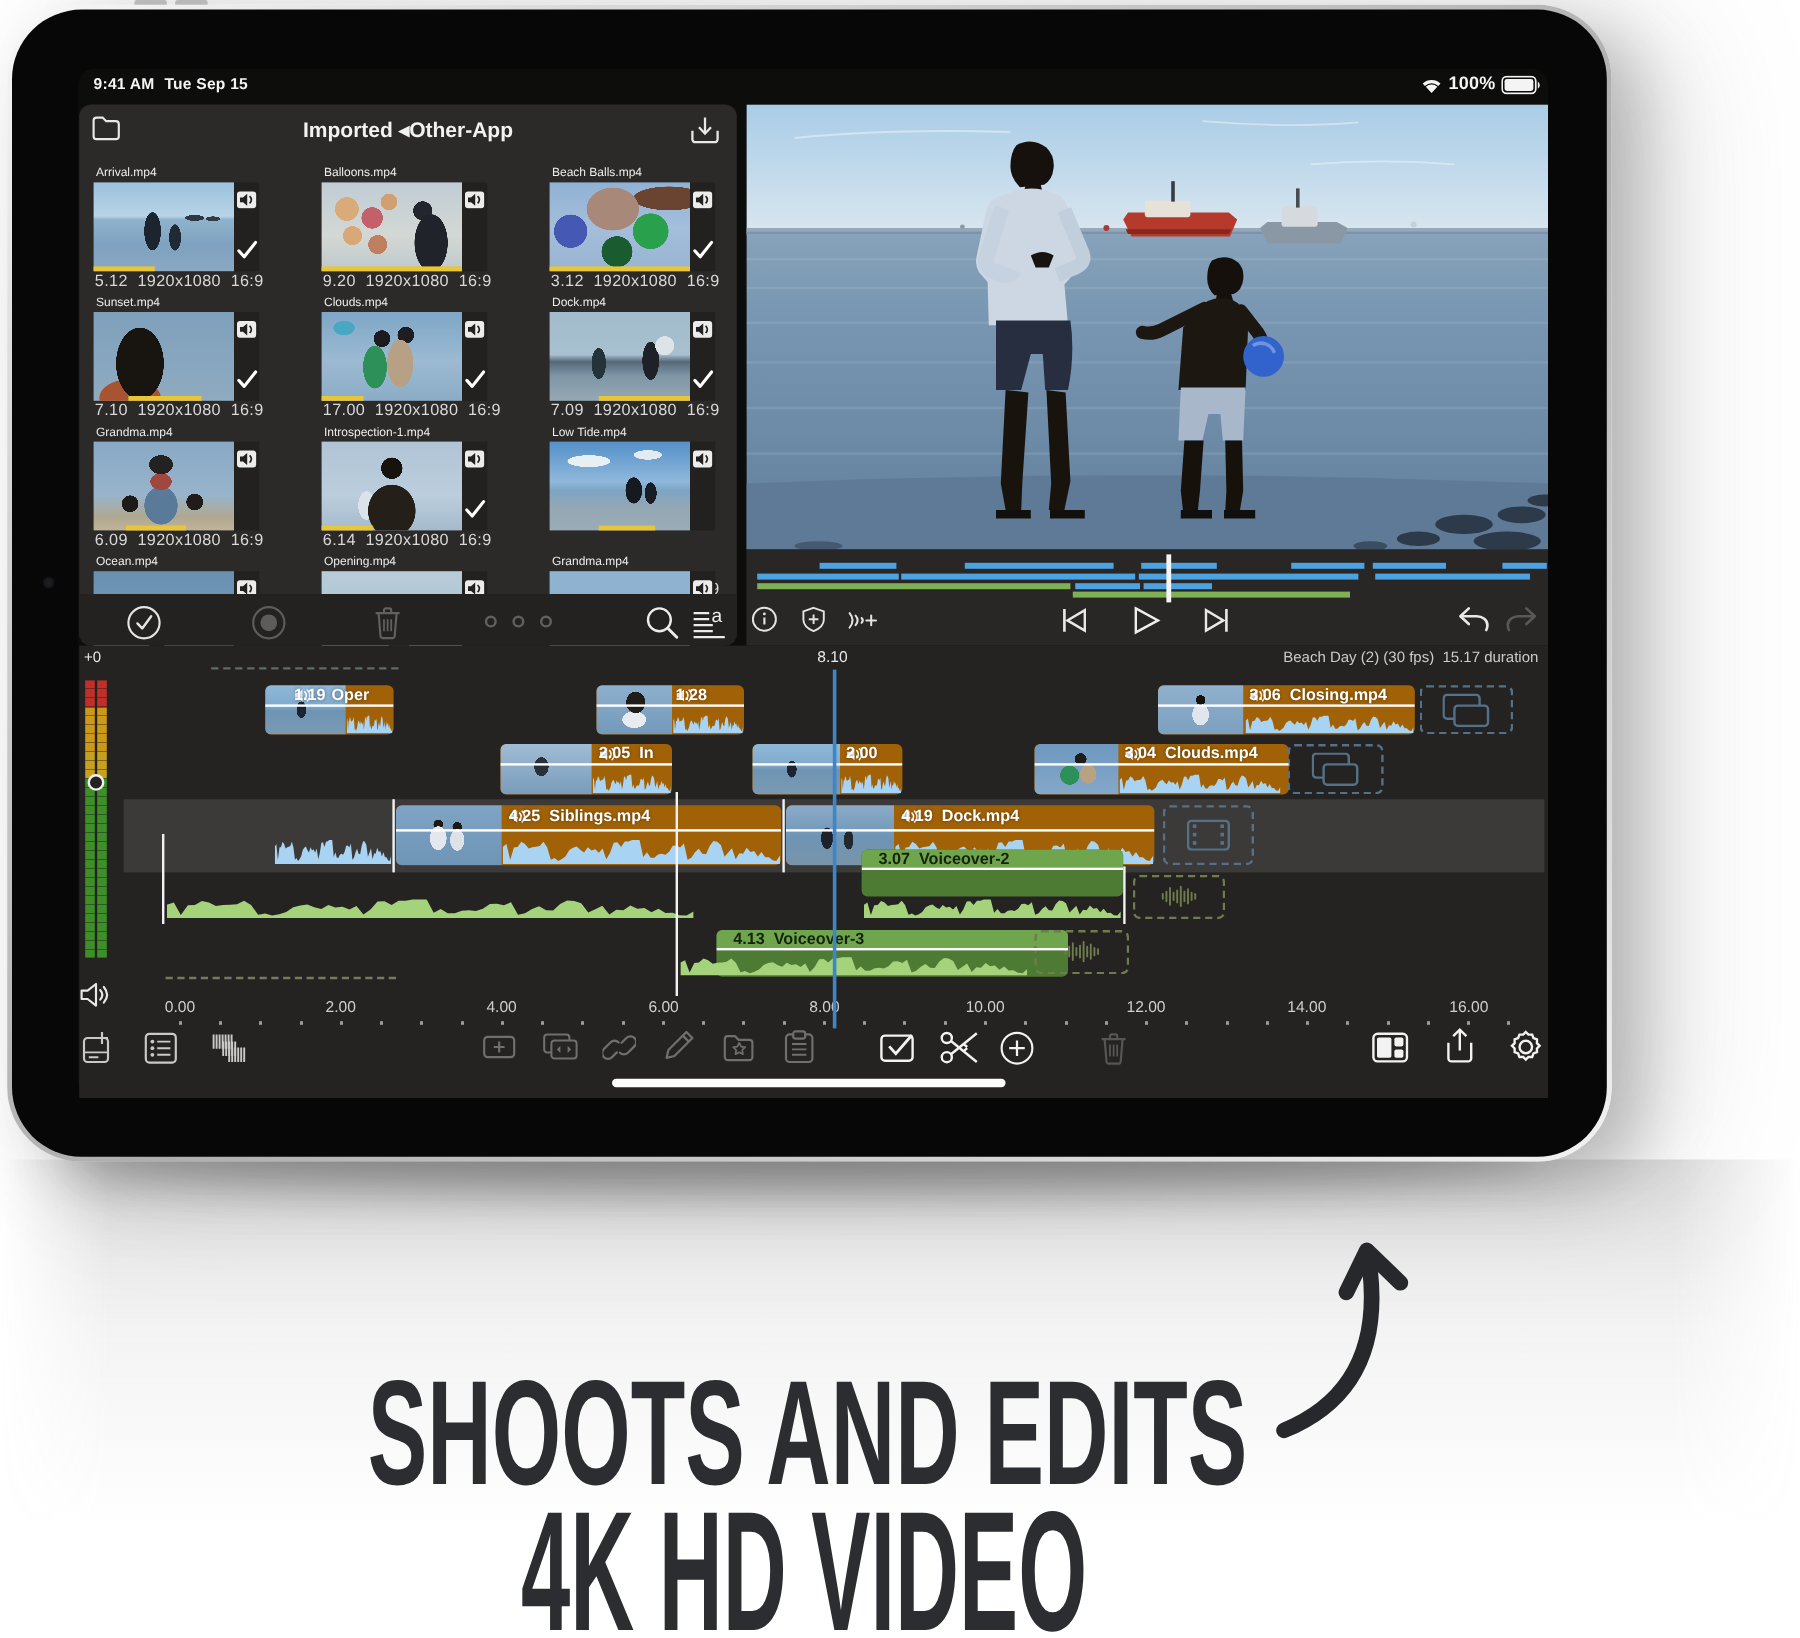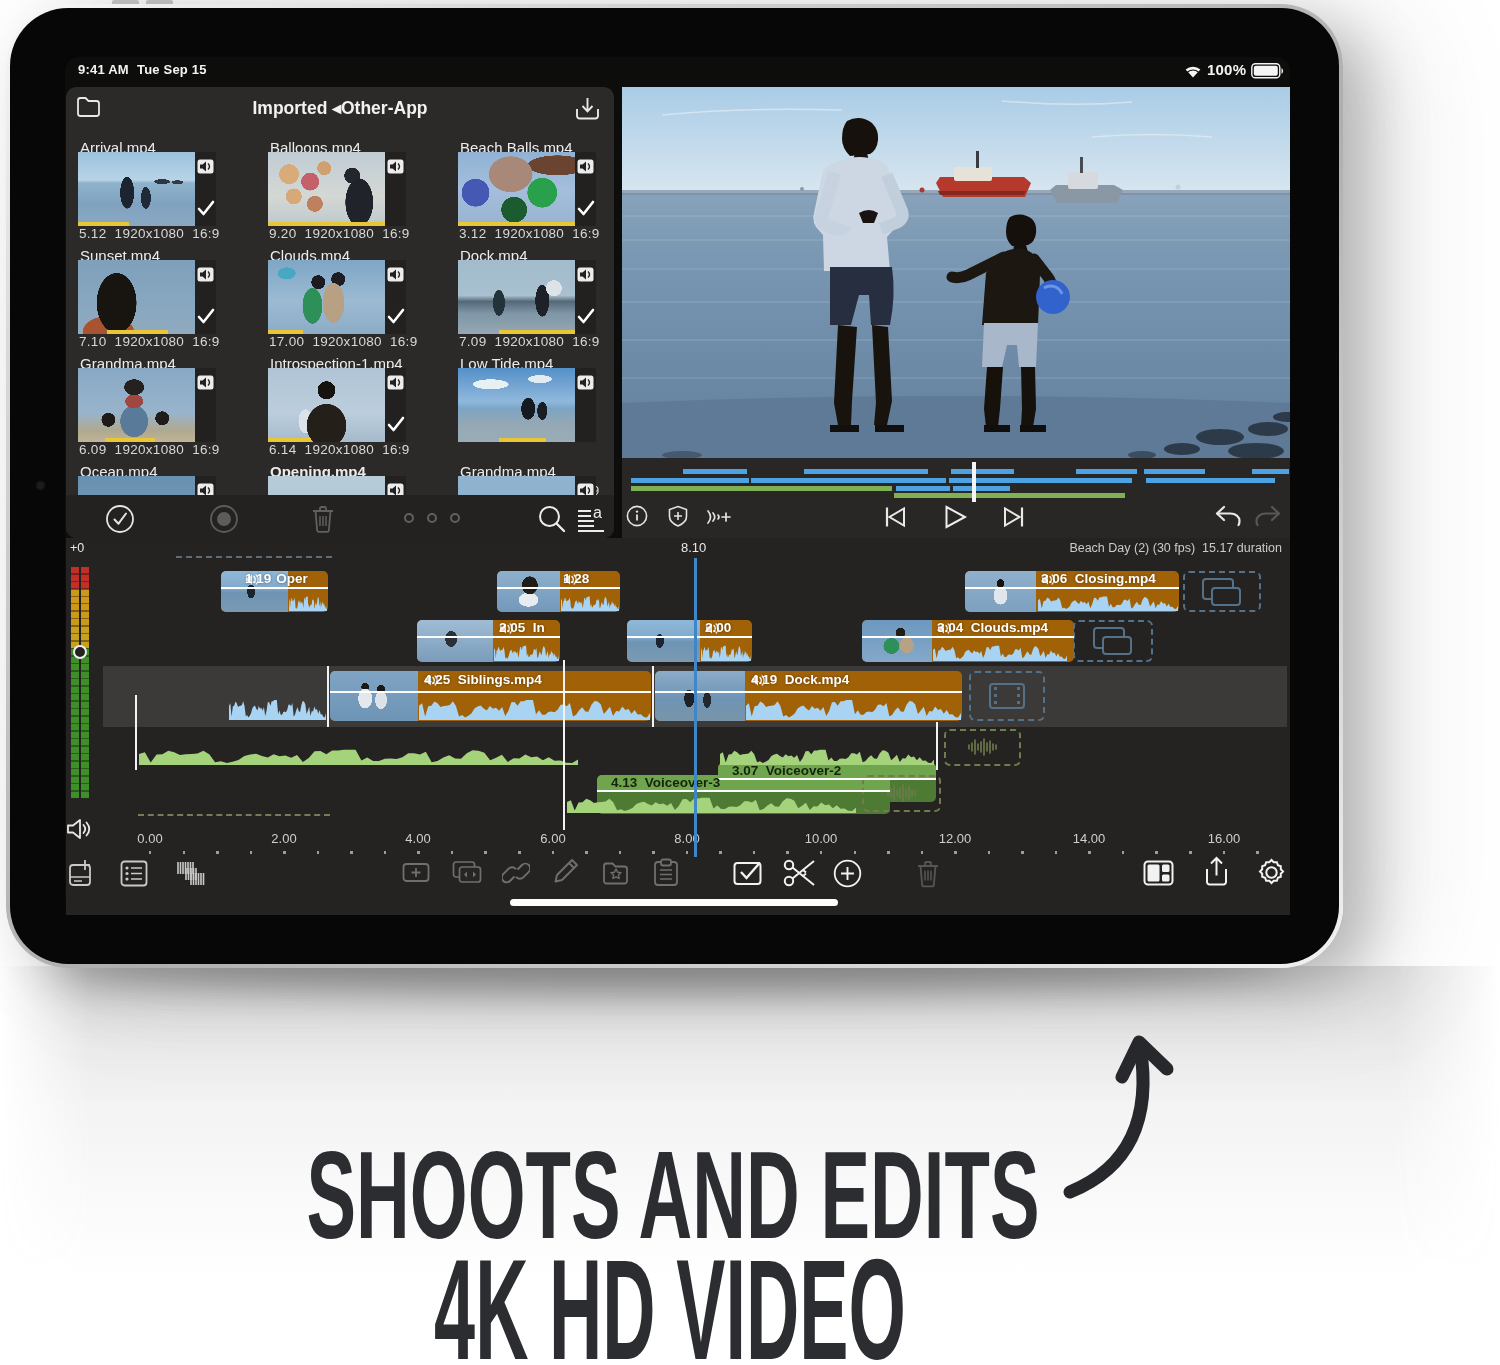--- a/index.html
+++ b/index.html
@@ -14,21 +14,21 @@
   .topbtn{top:0;height:9px;background:#c7c7c7;border-radius:2px;}
   #ipad{left:6px;top:4px;width:1337px;height:964px;border-radius:62px;box-shadow:26px 20px 55px rgba(95,95,95,.38), 60px 10px 110px rgba(120,120,120,.18);
     background:linear-gradient(145deg,#f8f8f8 0%,#d9d9d9 18%,#aeaeae 55%,#dedede 88%,#f2f2f2 100%);}
   #bezel{left:10px;top:8px;width:1329px;height:956px;border-radius:58px;background:#070708;}
   #screen{left:65px;top:57px;width:1225px;height:858px;border-radius:14px;background:#0d0d0c;overflow:hidden;}
   
   .sbtx{color:#f4f4f4;font-size:13px;font-weight:bold;letter-spacing:.2px;}
   
   #lib{left:66px;top:87px;width:548px;height:451px;background:#2b2a28;border-radius:10px;overflow:hidden;}
   #libbar{left:66px;top:495px;width:548px;height:43px;background:#232221;border-radius:0 0 10px 10px;}
-  .nm{color:#ececec;font-size:15px;white-space:nowrap;}
+  .nm{color:#ececec;font-size:10px;white-space:nowrap;}
   .mt{color:#d8d8d8;font-size:13.5px;white-space:nowrap;letter-spacing:.3px;}
   .th{width:117px;height:74px;overflow:hidden;}
   .strip{width:21px;height:74px;background:#232120;}
   .yl{height:4px;background:#e8c636;bottom:0;}
   
   #tl{left:66px;top:538px;width:1224px;height:377px;background:#242321;}
   .tlt{color:#e8e8e8;font-size:13px;white-space:nowrap;}
   .clip{height:41px;background:#a16207;border-radius:5px;overflow:hidden;}
   .clip.main{height:50px;}
   .cthumb{left:0;top:0;bottom:0;}
@@ -189,21 +189,21 @@
     </svg>
   <div class="mt" style="left:459px;top:442px;margin-top:41px;">2.22&nbsp; 1920x1080&nbsp; 16:9</div>
   <div class="nm" style="left:80px;top:463px;">Ocean.mp4</div>
   <div class="th" style="left:78px;top:476px;background:radial-gradient(circle 8px at 45% 90%, #10161c 98%, transparent), linear-gradient(180deg,#6890b0 0%,#7ca0bc 100%);background-size:cover;"></div>
   <div class="strip" style="left:195px;top:476px;"></div>
   <svg style="left:197px;top:483px;" width="17" height="15" viewBox="0 0 17 15">
       <rect x="0.5" y="0.5" width="16" height="14" rx="2.5" fill="#ececec"></rect>
       <path d="M3 5.5 h2.5 L9 2.5 v10 L5.5 9.5 H3 Z" fill="#232120"></path>
       <path d="M11 4.5 q3 3 0 6" fill="none" stroke="#232120" stroke-width="1.4"></path>
     </svg>
-  <div class="nm" style="left:270px;top:463px;font-weight:bold;">Opening.mp4</div>
+  <div class="nm" style="left:270px;top:463px;">Opening.mp4</div>
   <div class="th" style="left:268px;top:476px;background:radial-gradient(ellipse 16px 10px at 55% 95%, #283038 98%, transparent), linear-gradient(180deg,#b8ccd8 0%,#a8c0d2 100%);background-size:cover;"></div>
   <div class="strip" style="left:385px;top:476px;"></div>
   <svg style="left:387px;top:483px;" width="17" height="15" viewBox="0 0 17 15">
       <rect x="0.5" y="0.5" width="16" height="14" rx="2.5" fill="#ececec"></rect>
       <path d="M3 5.5 h2.5 L9 2.5 v10 L5.5 9.5 H3 Z" fill="#232120"></path>
       <path d="M11 4.5 q3 3 0 6" fill="none" stroke="#232120" stroke-width="1.4"></path>
     </svg>
   <div class="nm" style="left:460px;top:463px;">Grandma.mp4</div>
   <div class="th" style="left:458px;top:476px;background:radial-gradient(ellipse 10px 8px at 50% 95%, #1a2026 98%, transparent), linear-gradient(180deg,#90b4d0 0%,#84aac8 100%);background-size:cover;"></div>
   <div class="strip" style="left:575px;top:476px;"></div>
@@ -527,21 +527,21 @@
  <rect x="5" y="4" width="3" height="3" fill="#54718a"></rect>
       <rect x="5" y="11" width="3" height="3" fill="#54718a"></rect>
       <rect x="5" y="18" width="3" height="3" fill="#54718a"></rect>
  <rect x="28" y="4" width="3" height="3" fill="#54718a"></rect>
       <rect x="28" y="11" width="3" height="3" fill="#54718a"></rect>
       <rect x="28" y="18" width="3" height="3" fill="#54718a"></rect>
 </svg>
   <svg style="left:139px;top:745px;color:#a5d37c;opacity:1.0;" width="439" height="20" viewBox="0 0 300 30" preserveAspectRatio="none">
       <use href="#wfp" fill="currentColor"></use>
     </svg>
-  <div class="gclip" style="left:718px;top:763px;width:218px;">
+  <div class="gclip" style="left:718px;top:708px;width:218px;">
       <div class="ghd"></div>
       <div class="cline" style="top:15px;"></div>
       <div class="glab" style="left:14px;top:0px;">3.07&nbsp; Voiceover-2</div>
     </div>
   <svg style="left:720px;top:745px;color:#a5d37c;opacity:1.0;" width="214" height="20" viewBox="0 0 300 30" preserveAspectRatio="none">
       <use href="#wfp" fill="currentColor"></use>
     </svg>
   <div class="gdash" style="left:944px;top:729px;width:77px;height:37px;"></div>
   <svg style="left:966px;top:737px;" width="34" height="20" viewBox="0 0 34 20">
       <g stroke="#6f7c4c" stroke-width="1.6" stroke-linecap="round">

